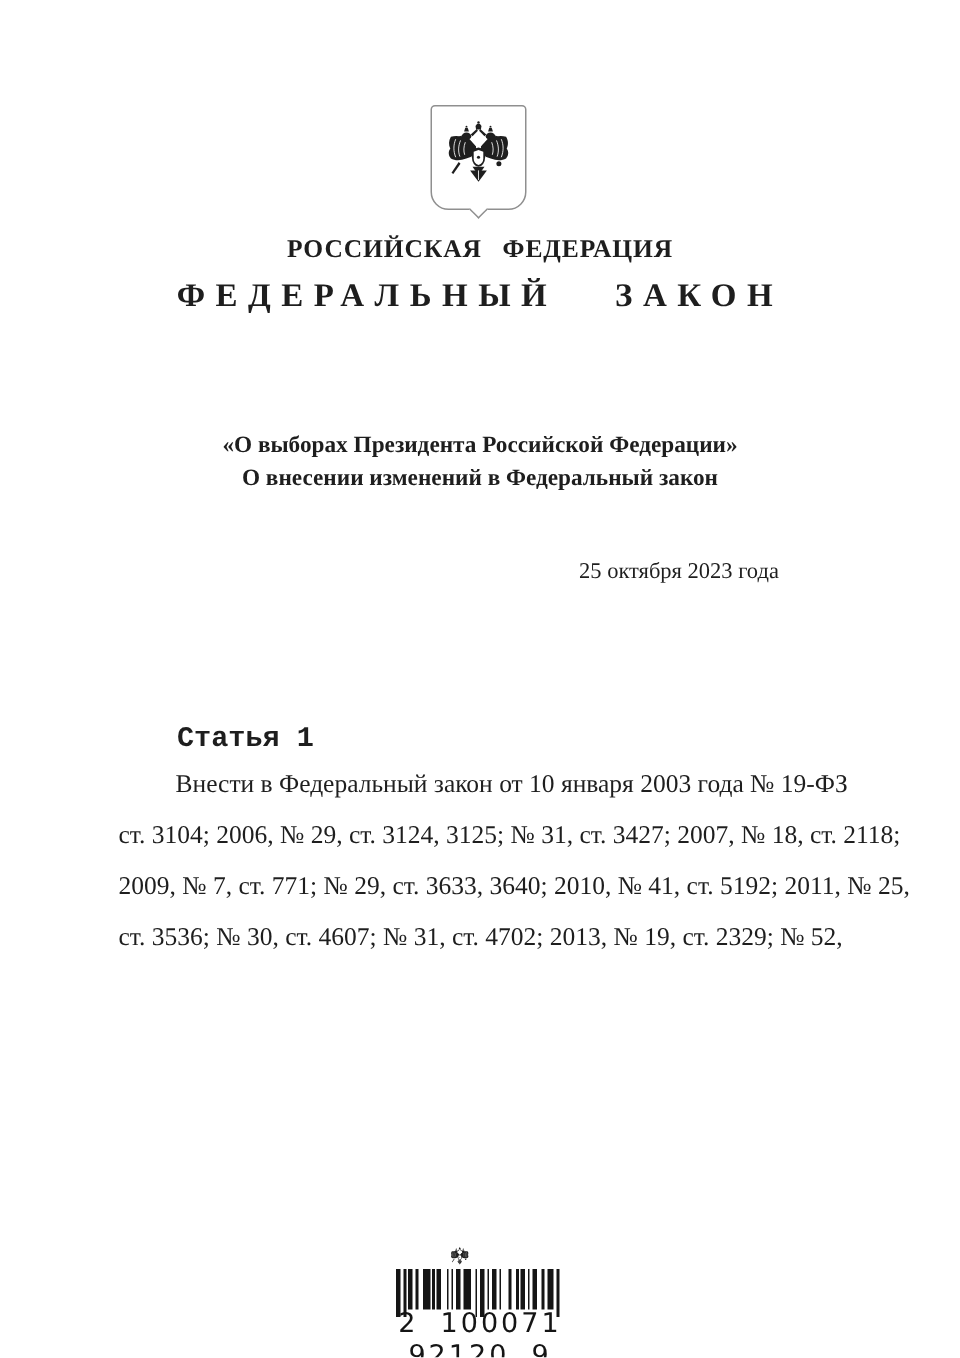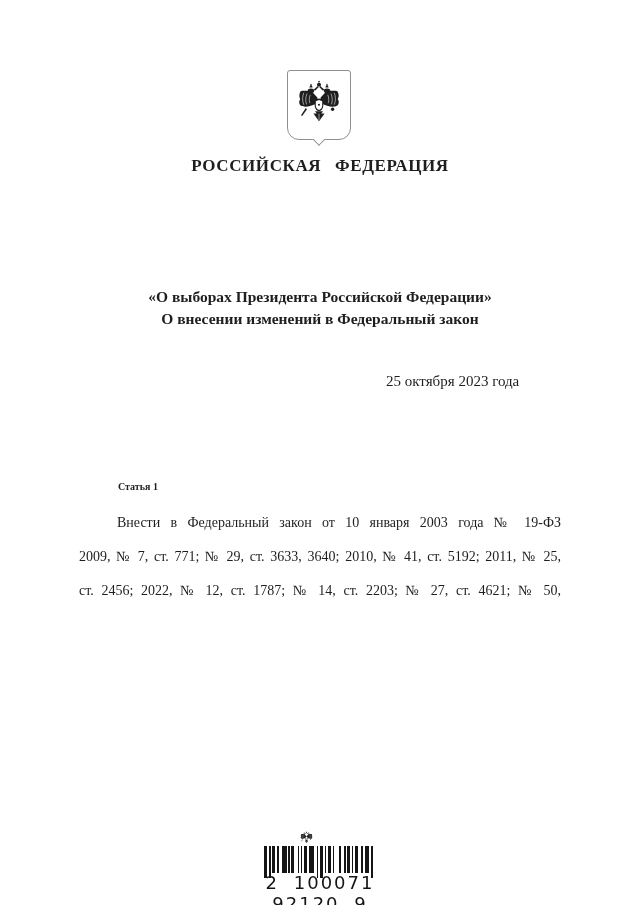--- a/index.html
+++ b/index.html
@@ -34,22 +34,22 @@
     position:absolute;top:286px;left:70px;width:500px;text-align:center;
     font-weight:bold;font-size:15.5px;line-height:22px;
   }
   
   .adoption{position:absolute;top:373px;left:80px;width:482px;font-size:15px;}
   .adoption .row{position:relative;height:28px;}
   .adoption .date{position:absolute;left:306px;top:0;}
   .adoption .row.mono{font-family:"Liberation Mono","DejaVu Sans Mono",monospace;font-size:13.5px;}
   .adoption .row.mono .date{left:308px;}
   
-  .article-heading{position:absolute;top:481px;left:118px;font-weight:bold;font-size:10px;}
-  .body-text{position:absolute;top:506px;left:79px;width:482px;font-size:14px;}
+  .article-heading{position:absolute;top:481px;left:118px;font-weight:bold;font-size:19px;font-family:Liberation Mono, monospace;}
+  .body-text{position:absolute;top:506px;left:79px;width:482px;font-size:17px;}
   .body-text .line{
     height:34px;line-height:34px;white-space:nowrap;
     text-align:justify;text-align-last:justify;
   }
   .body-text .line.indent{text-indent:38px;}
   
   .barcode-wrap{position:absolute;top:831px;left:252px;width:136px;text-align:center;}
   .mini-eagle{display:block;margin:0 auto 1px auto;transform:translateX(-14px);}
   .bars{display:flex;align-items:flex-start;justify-content:center;height:32px;}
   .bars span{display:block;}
@@ -112,38 +112,40 @@
 <div class="page">
 
   <div class="arms-box">
     <svg class="main-eagle" width="48" height="56" viewBox="0 0 120 120">
       <use href="#eagle"></use>
     </svg>
   </div>
 
   <div class="hdr-country">РОССИЙСКАЯ ФЕДЕРАЦИЯ</div>
 
+  <div class="hdr-law">ФЕДЕРАЛЬНЫЙ ЗАКОН</div>
 
   <div class="doc-title">
     <div>«О выборах Президента Российской Федерации»</div>
     <div>О внесении изменений в Федеральный закон</div>
   </div>
 
   <div class="adoption">
     <div class="row">
       <span class="date">25 октября 2023 года</span>
     </div>
   </div>
 
   <div class="article-heading">Статья 1</div>
 
   <div class="body-text">
     <div class="line indent">Внести в Федеральный закон от 10 января 2003 года № 19-ФЗ</div>
+    <div class="line">ст. 3104; 2006, № 29, ст. 3124, 3125; № 31, ст. 3427; 2007, № 18, ст. 2118;</div>
     <div class="line">2009, № 7, ст. 771; № 29, ст. 3633, 3640; 2010, № 41, ст. 5192; 2011, № 25,</div>
-    <div class="line">ст. 2456; 2022, № 12, ст. 1787; № 14, ст. 2203; № 27, ст. 4621; № 50,</div>
+    <div class="line">ст. 3536; № 30, ст. 4607; № 31, ст. 4702; 2013, № 19, ст. 2329; № 52,</div>
   </div>
 
   <div class="barcode-wrap">
     <svg class="mini-eagle" width="15" height="14" viewBox="0 0 120 120">
       <use href="#eagle"></use>
     </svg>
     <div class="bars">
         <span class="b" style="width: 3.2px; height: 32px;"></span>
         <span style="width: 1.6px; height: 32px;"></span>
         <span class="b" style="width: 1.6px; height: 32px;"></span>

